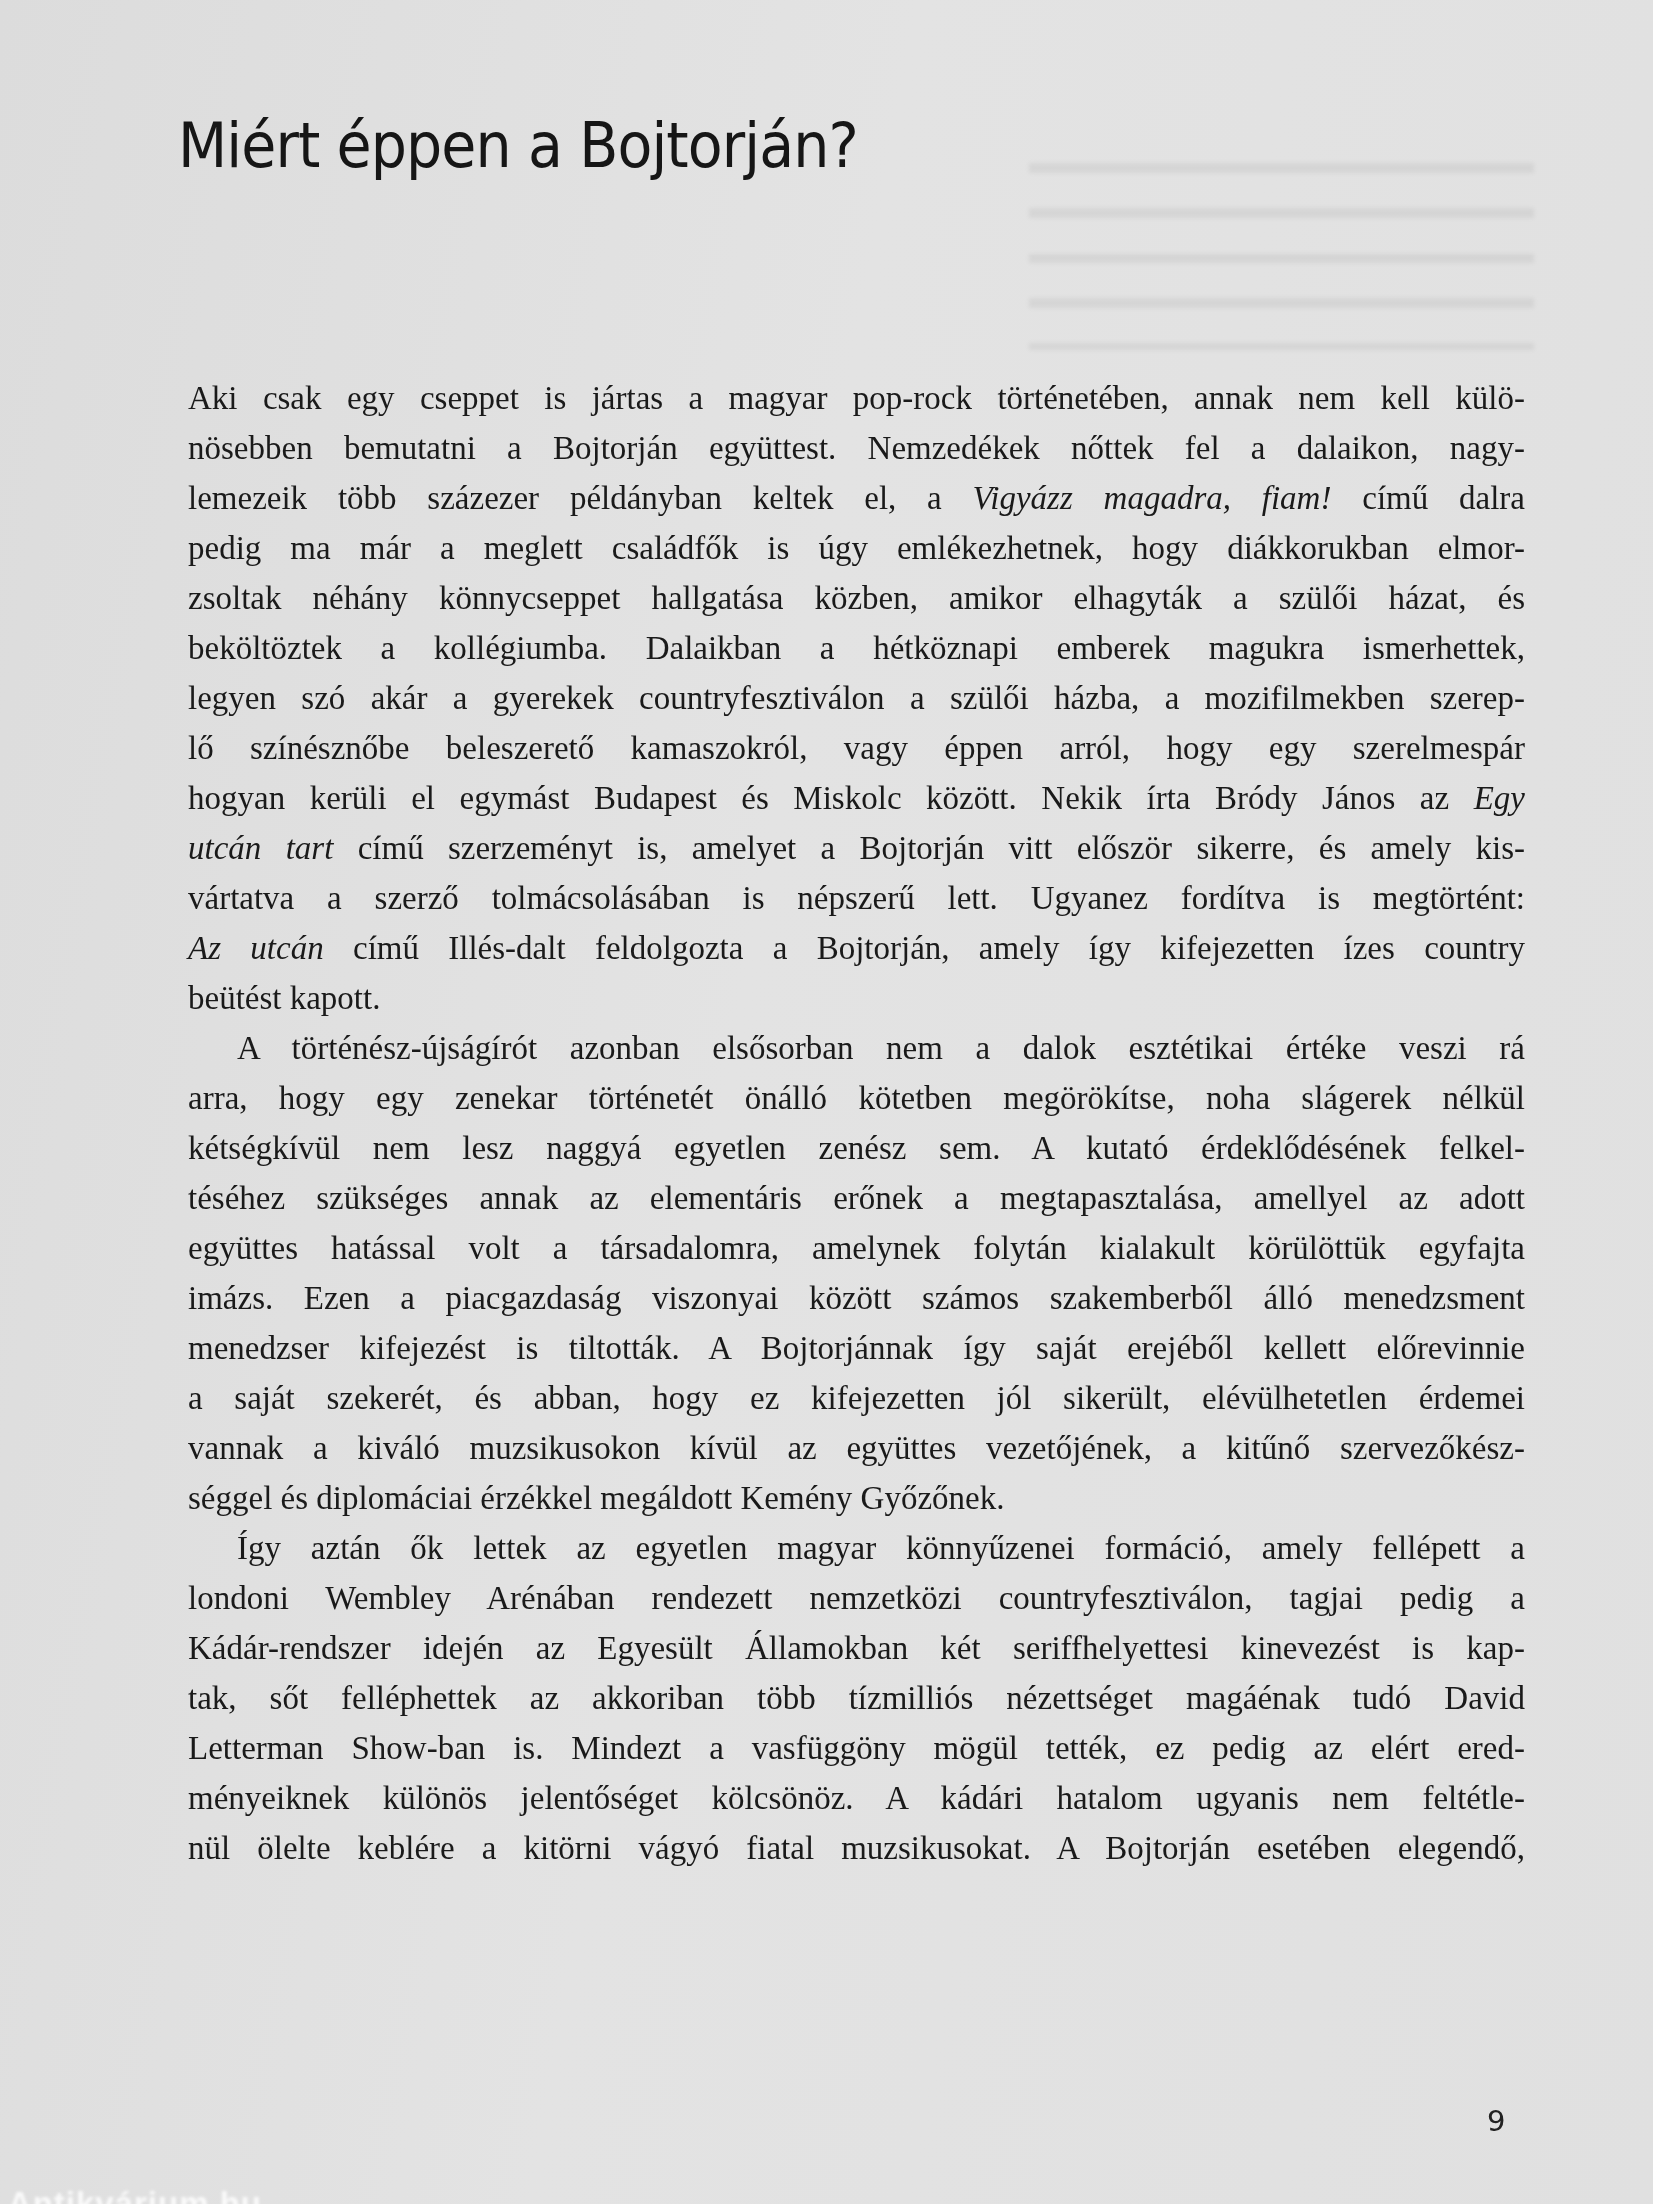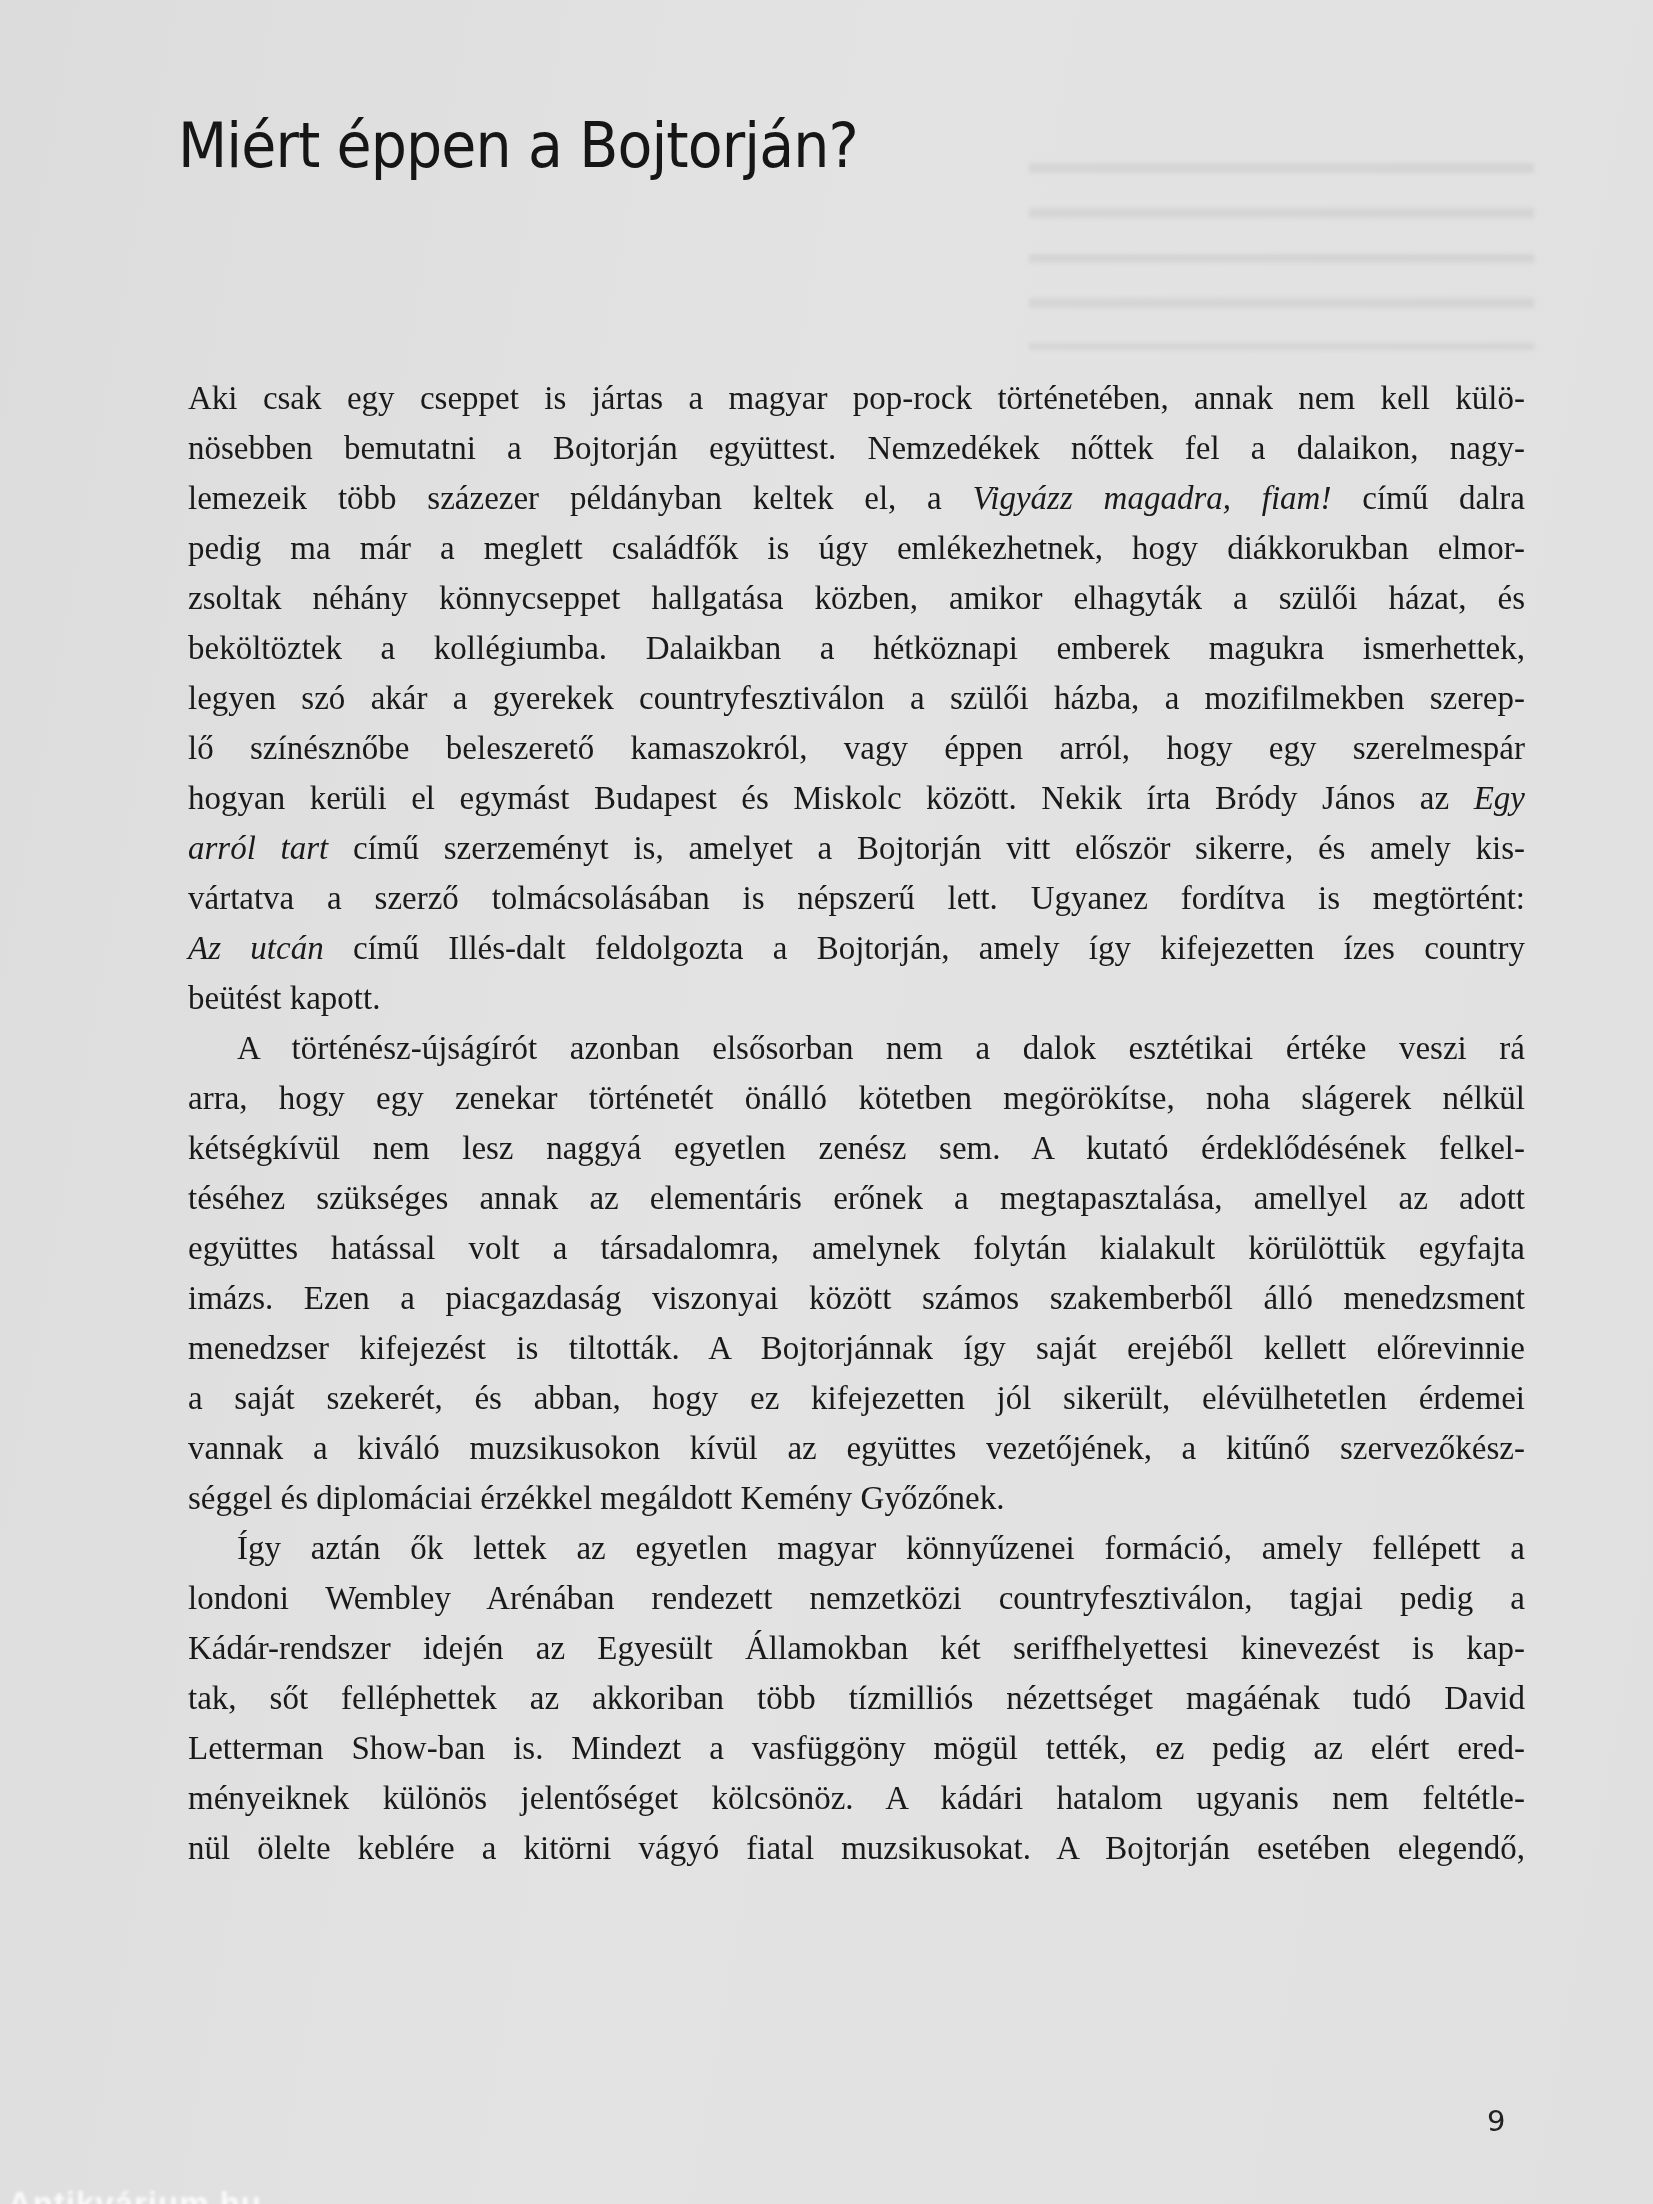--- a/index.html
+++ b/index.html
@@ -106,21 +106,21 @@
       <div>
         <span class="line"><span>Aki csak egy cseppet is jártas a magyar pop-rock történetében, annak nem kell külö-</span></span>
         <span class="line"><span>nösebben bemutatni a Bojtorján együttest. Nemzedékek nőttek fel a dalaikon, nagy-</span></span>
         <span class="line"><span>lemezeik több százezer példányban keltek el, a </span><em>Vigyázz magadra, fiam!</em><span> című dalra</span></span>
         <span class="line"><span>pedig ma már a meglett családfők is úgy emlékezhetnek, hogy diákkorukban elmor-</span></span>
         <span class="line"><span>zsoltak néhány könnycseppet hallgatása közben, amikor elhagyták a szülői házat, és</span></span>
         <span class="line"><span>beköltöztek a kollégiumba. Dalaikban a hétköznapi emberek magukra ismerhettek,</span></span>
         <span class="line"><span>legyen szó akár a gyerekek countryfesztiválon a szülői házba, a mozifilmekben szerep-</span></span>
         <span class="line"><span>lő színésznőbe beleszerető kamaszokról, vagy éppen arról, hogy egy szerelmespár</span></span>
         <span class="line"><span>hogyan kerüli el egymást Budapest és Miskolc között. Nekik írta Bródy János az </span><em>Egy</em></span>
-        <span class="line" style="transform-origin: left center; transform: scaleX(1); width: 1337px;"><em>arról tart</em><span> című szerzeményt is, amelyet a Bojtorján vitt először sikerre, és amely kis-</span></span>
+        <span class="line" style="transform-origin: left center; transform: scaleX(1); width: 1337px;"><em>utcán tart</em><span> című szerzeményt is, amelyet a Bojtorján vitt először sikerre, és amely kis-</span></span>
         <span class="line"><span>vártatva a szerző tolmácsolásában is népszerű lett. Ugyanez fordítva is megtörtént:</span></span>
         <span class="line"><em>Az utcán</em><span> című Illés-dalt feldolgozta a Bojtorján, amely így kifejezetten ízes country</span></span>
         <span class="line last"><span>beütést kapott.</span></span>
       </div>
       <div>
         <span class="line indent"><span>A történész-újságírót azonban elsősorban nem a dalok esztétikai értéke veszi rá</span></span>
         <span class="line"><span>arra, hogy egy zenekar történetét önálló kötetben megörökítse, noha slágerek nélkül</span></span>
         <span class="line"><span>kétségkívül nem lesz naggyá egyetlen zenész sem. A kutató érdeklődésének felkel-</span></span>
         <span class="line"><span>téséhez szükséges annak az elementáris erőnek a megtapasztalása, amellyel az adott</span></span>
         <span class="line"><span>együttes hatással volt a társadalomra, amelynek folytán kialakult körülöttük egyfajta</span></span>

